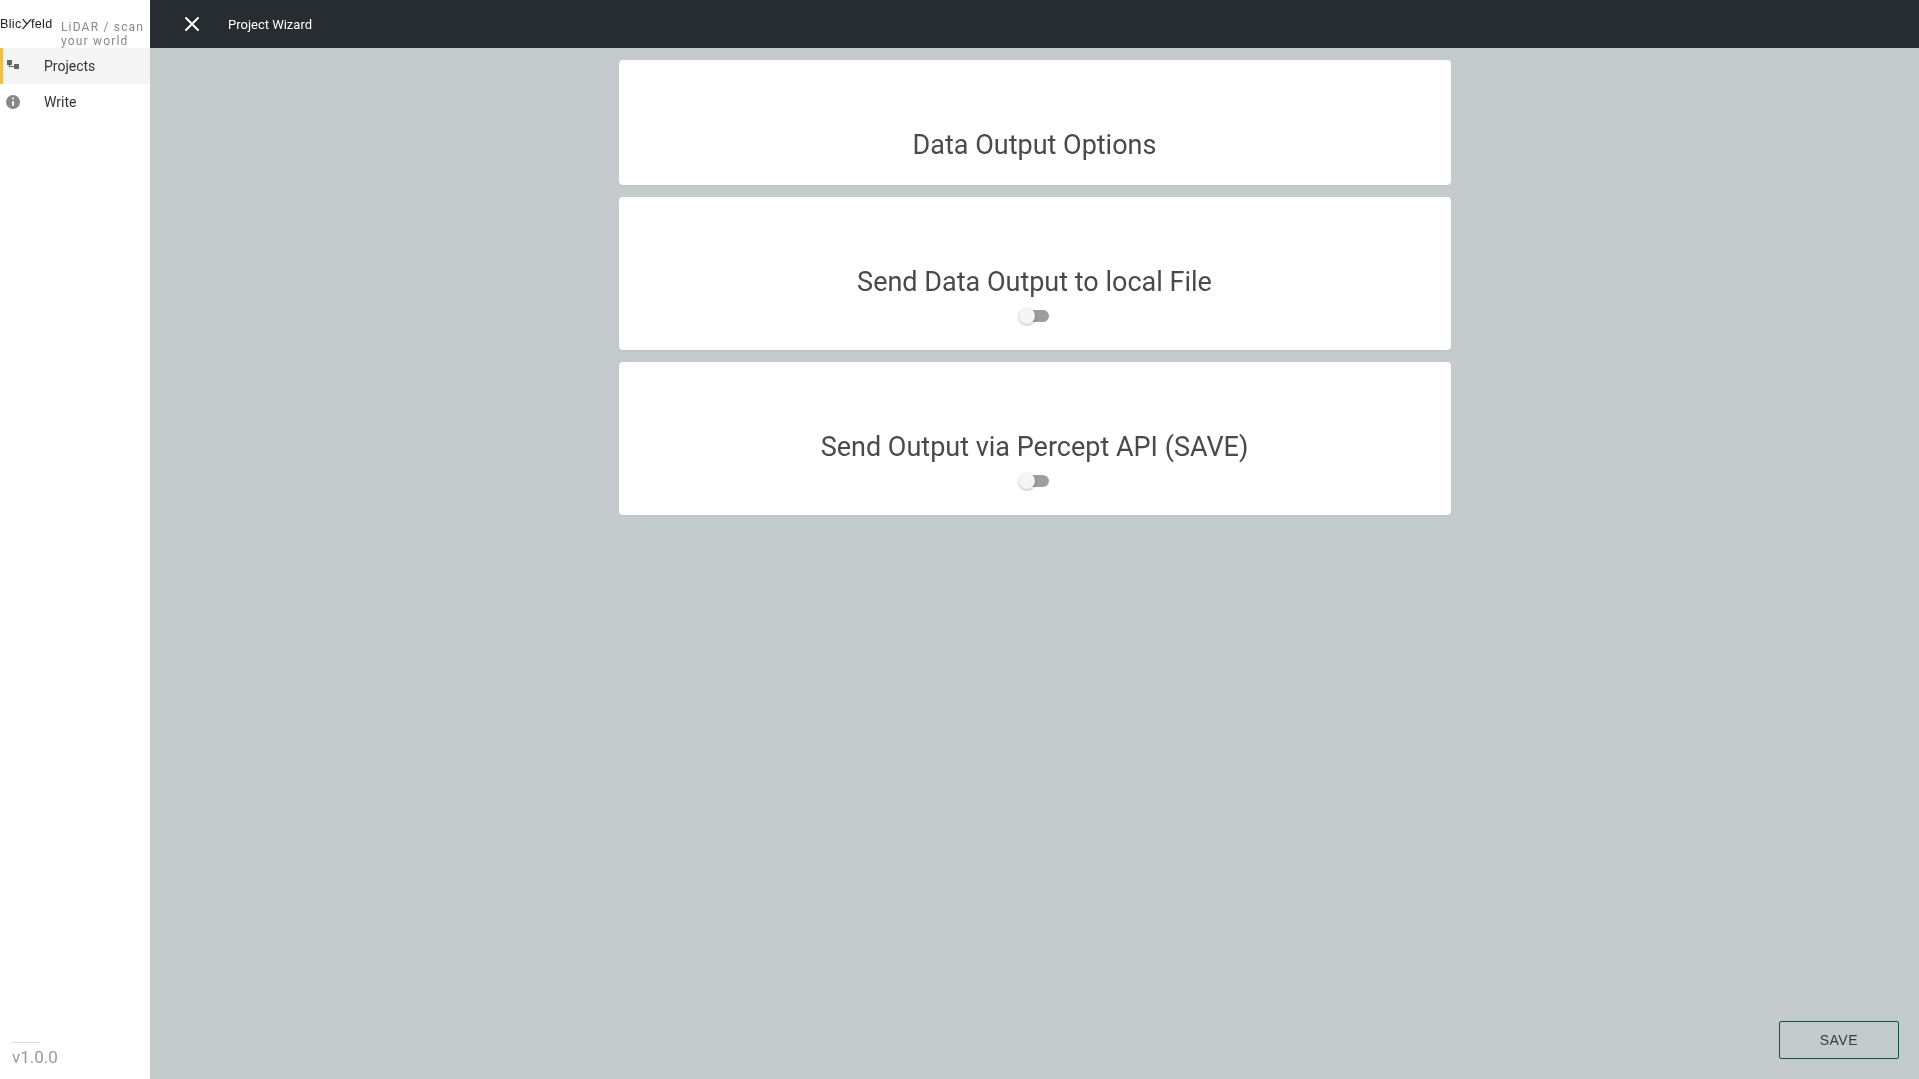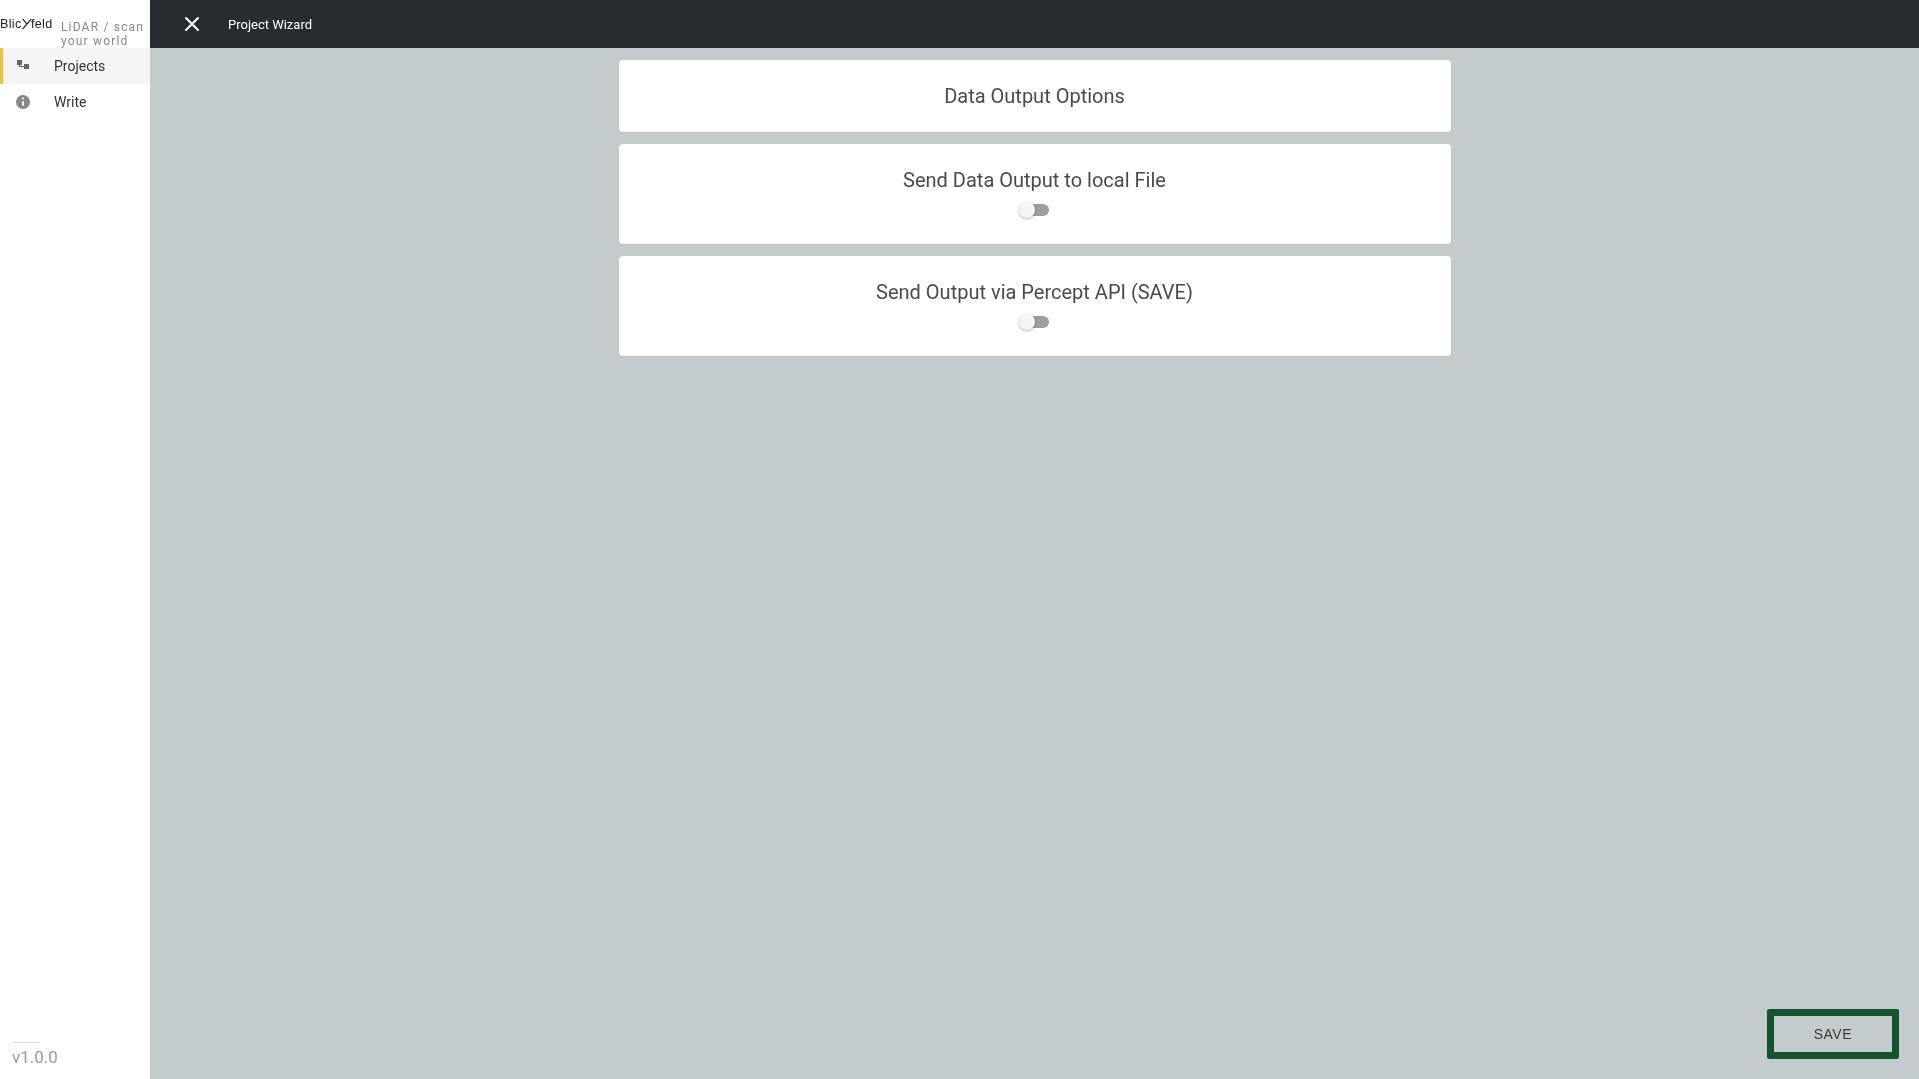--- a/index.html
+++ b/index.html
@@ -60,21 +60,21 @@
       bottom: 0;
       width: 150px;
       background: #fff;
       display: flex;
       flex-direction: column;
     }
     .sidebar-item {
       display: flex;
       align-items: center;
       height: 36px;
-      padding-left: 14px;
+      padding-left: 4px;
       cursor: pointer;
       position: relative;
     }
     .sidebar-item.active {
       background: #f5f5f5;
     }
     .sidebar-item.active::before {
       content: '';
       position: absolute;
       left: 0;
@@ -124,23 +124,24 @@
       margin: 12px auto;
       width: 832px;
       padding: 24px;
       text-align: center;
       box-shadow: 0 1px 2px rgba(0,0,0,0.05);
     }
     .card:first-of-type {
       margin-top: 12px;
     }
     .card-title {
-      font-size: 20px;
+      font-size: 27px;
       color: #4a4a4a;
       font-weight: 400;
+      margin-top: 45px;
     }
     .toggle-container {
       margin-top: 12px;
       display: inline-block;
     }
     .toggle {
       width: 28px;
       height: 12px;
       background: #9e9e9e;
       border-radius: 6px;
@@ -156,21 +157,21 @@
       left: -2px;
       top: -2px;
       box-shadow: 0 1px 3px rgba(0,0,0,0.3);
     }
     .save-btn {
       position: absolute;
       right: 20px;
       bottom: 20px;
       padding: 10px 40px;
       background: transparent;
-      border: 7px solid #14532d;
+      border: 1px solid #14532d;
       color: #3a3a3a;
       font-size: 14px;
       font-weight: 500;
       letter-spacing: 0.5px;
       cursor: pointer;
       border-radius: 2px;
     }
   </style>
 </head>
 <body>

